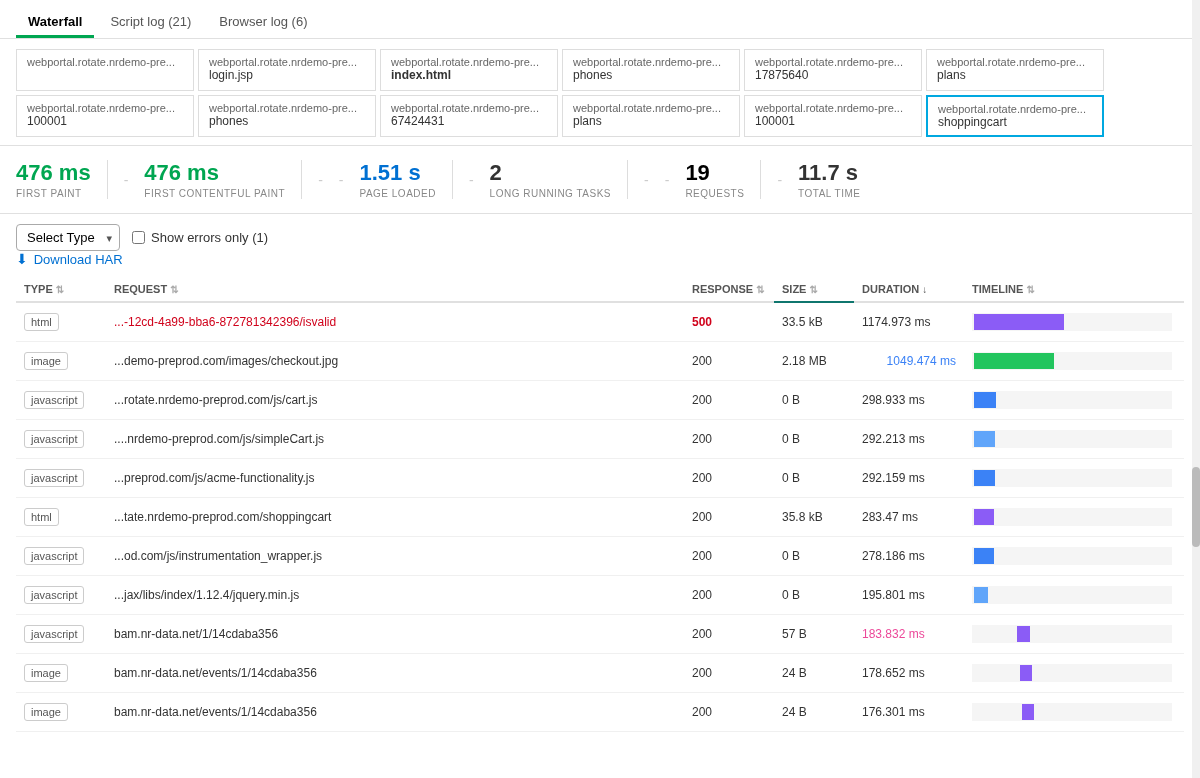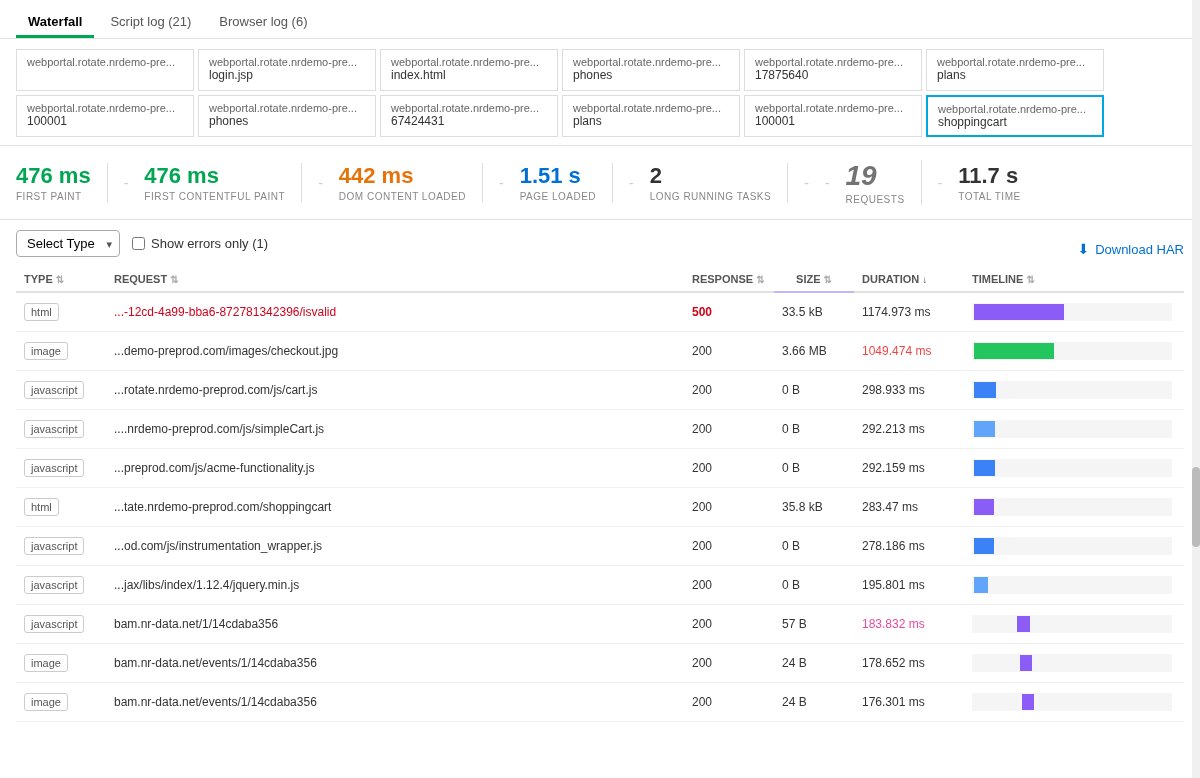--- a/index.html
+++ b/index.html
@@ -22,21 +22,21 @@
   <div style="border:1px solid #ddd; padding:6px 10px; min-width:178px; cursor:pointer; background:#fff; margin-right:4px; margin-bottom:4px;">
     <div style="font-size:11px; color:#666; white-space:nowrap; overflow:hidden; text-overflow:ellipsis; max-width:175px;">webportal.rotate.nrdemo-pre...</div>
     <div style="font-size:12px; color:#333; font-weight:500; min-height:16px;"></div>
   </div>
   <div style="border:1px solid #ddd; padding:6px 10px; min-width:178px; cursor:pointer; background:#fff; margin-right:4px; margin-bottom:4px;">
     <div style="font-size:11px; color:#666; white-space:nowrap; overflow:hidden; text-overflow:ellipsis; max-width:175px;">webportal.rotate.nrdemo-pre...</div>
     <div style="font-size:12px; color:#333; font-weight:500;">login.jsp</div>
   </div>
   <div style="border:1px solid #ddd; padding:6px 10px; min-width:178px; cursor:pointer; background:#fff; margin-right:4px; margin-bottom:4px;">
     <div style="font-size:11px; color:#666; white-space:nowrap; overflow:hidden; text-overflow:ellipsis; max-width:175px;">webportal.rotate.nrdemo-pre...</div>
-    <div style="font-size:12px; color:#333; font-weight:400;">index.html</div>
+    <div style="font-size:12px; color:#333; font-weight:700;">index.html</div>
   </div>
   <div style="border:1px solid #ddd; padding:6px 10px; min-width:178px; cursor:pointer; background:#fff; margin-right:4px; margin-bottom:4px;">
     <div style="font-size:11px; color:#666; white-space:nowrap; overflow:hidden; text-overflow:ellipsis; max-width:175px;">webportal.rotate.nrdemo-pre...</div>
     <div style="font-size:12px; color:#333; font-weight:500;">phones</div>
   </div>
   <div style="border:1px solid #ddd; padding:6px 10px; min-width:178px; cursor:pointer; background:#fff; margin-right:4px; margin-bottom:4px;">
     <div style="font-size:11px; color:#666; white-space:nowrap; overflow:hidden; text-overflow:ellipsis; max-width:175px;">webportal.rotate.nrdemo-pre...</div>
     <div style="font-size:12px; color:#333; font-weight:500;">17875640</div>
   </div>
   <div style="border:1px solid #ddd; padding:6px 10px; min-width:178px; cursor:pointer; background:#fff; margin-right:4px; margin-bottom:4px;">
@@ -78,48 +78,44 @@
       <span>476 ms</span>
     </div>
     <div style="font-size:10px; color:#888; text-transform:uppercase; letter-spacing:0.5px; margin-top:2px;">FIRST PAINT</div>
   </div>
   <span style="color:#ccc; margin-right:16px; font-size:14px;">-</span>
   <div style="display:flex; flex-direction:column; padding-right:16px; border-right:1px solid #ddd; margin-right:16px;">
     <div style="font-size:22px; font-weight:600; color:#00a651;">476 ms</div>
     <div style="font-size:10px; color:#888; text-transform:uppercase; letter-spacing:0.5px; margin-top:2px;">FIRST CONTENTFUL PAINT</div>
   </div>
   <span style="color:#ccc; margin-right:16px; font-size:14px;">-</span>
-  <div style="display:flex; flex-direction:column; padding-right:16px; border-right:1px solid #ddd; margin-right:16px;">
-    <div style="font-size:22px; font-weight:600; color:#e6730a;">442 ms</div>
-    <div style="font-size:10px; color:#888; text-transform:uppercase; letter-spacing:0.5px; margin-top:2px;">DOM CONTENT LOADED</div>
-  </div>
   <span style="color:#ccc; margin-right:16px; font-size:14px;">-</span>
   <div style="display:flex; flex-direction:column; padding-right:16px; border-right:1px solid #ddd; margin-right:16px;">
     <div style="font-size:22px; font-weight:600; color:#0070d2;">1.51 s</div>
     <div style="font-size:10px; color:#888; text-transform:uppercase; letter-spacing:0.5px; margin-top:2px;">PAGE LOADED</div>
   </div>
   <span style="color:#ccc; margin-right:16px; font-size:14px;">-</span>
   <div style="display:flex; flex-direction:column; padding-right:16px; border-right:1px solid #ddd; margin-right:16px;">
     <div style="font-size:22px; font-weight:600; color:#333;">2</div>
     <div style="font-size:10px; color:#888; text-transform:uppercase; letter-spacing:0.5px; margin-top:2px;">LONG RUNNING TASKS</div>
   </div>
   <span style="color:#ccc; margin-right:16px; font-size:14px;">-</span>
   <span style="color:#ccc; margin-right:16px; font-size:14px;">-</span>
   <div style="display:flex; flex-direction:column; padding-right:16px; border-right:1px solid #ddd; margin-right:16px;">
-    <div style="font-size:28px; font-weight:600; color:#737373;font-style:italic;">19</div>
+    <div style="font-size:22px; font-weight:600; color:#000000;">19</div>
     <div style="font-size:10px; color:#888; text-transform:uppercase; letter-spacing:0.5px; margin-top:2px;">REQUESTS</div>
   </div>
   <span style="color:#ccc; margin-right:16px; font-size:14px;">-</span>
   <div style="display:flex; flex-direction:column;">
     <div style="font-size:22px; font-weight:600; color:#333;">11.7 s</div>
     <div style="font-size:10px; color:#888; text-transform:uppercase; letter-spacing:0.5px; margin-top:2px;">TOTAL TIME</div>
   </div>
 </div>
 
-<div style="display:flex; align-items:flex-end; padding:10px 16px; justify-content:space-between;">
+<div style="display:flex; align-items:flex-start; padding:10px 16px; justify-content:space-between;flex-direction:column;">
   <div style="display:flex; align-items:center; gap:12px;">
     <div style="position:relative; display:inline-block;">
       <select style="border:1px solid #aaa; border-radius:4px; padding:5px 24px 5px 10px; font-size:13px; background:#fff; appearance:none; cursor:pointer; outline:none;">
         <option>Select Type</option>
         <option>html</option>
         <option>image</option>
         <option>javascript</option>
         <option>css</option>
         <option>json</option>
         <option>other</option>
@@ -143,21 +139,21 @@
       <tr>
         <th style="font-size:11px; color:#555; font-weight:600; text-transform:uppercase; padding:6px 8px; text-align:left; border-bottom:2px solid #e0e0e0; white-space:nowrap; cursor:pointer; width:90px;">
           TYPE <span style="color:#aaa; font-size:10px;">⇅</span>
         </th>
         <th style="font-size:11px; color:#555; font-weight:600; text-transform:uppercase; padding:6px 8px; text-align:left; border-bottom:2px solid #e0e0e0; white-space:nowrap; cursor:pointer;">
           REQUEST <span style="color:#aaa; font-size:10px;">⇅</span>
         </th>
         <th style="font-size:11px; color:#555; font-weight:600; text-transform:uppercase; padding:6px 8px; text-align:left; border-bottom:2px solid #e0e0e0; white-space:nowrap; cursor:pointer; width:90px;margin-left:27px;">
           RESPONSE <span style="color:#aaa; font-size:10px;">⇅</span>
         </th>
-        <th style="font-size:11px; color:#555; font-weight:600; text-transform:uppercase; padding:6px 8px; text-align:center; border-bottom:2px solid #c4b5fd; white-space:nowrap; cursor:pointer; width:80px;">
+        <th style="font-size:11px; color:#555; font-weight:600; text-transform:uppercase; padding:6px 8px; text-align:left; border-bottom:2px solid #0f766e; white-space:nowrap; cursor:pointer; width:80px;">
           SIZE <span style="color:#aaa; font-size:10px;">⇅</span>
         </th>
         <th style="font-size:11px; color:#555; font-weight:600; text-transform:uppercase; padding:6px 8px; text-align:left; border-bottom:2px solid #e0e0e0; white-space:nowrap; cursor:pointer; width:110px;">
           DURATION <span style="color:#555; font-size:10px;">↓</span>
         </th>
         <th style="font-size:11px; color:#555; font-weight:600; text-transform:uppercase; padding:6px 8px; text-align:left; border-bottom:2px solid #e0e0e0; white-space:nowrap; cursor:pointer;">
           TIMELINE <span style="color:#aaa; font-size:10px;">⇅</span>
         </th>
       </tr>
     </thead>
@@ -173,22 +169,22 @@
           <div style="position:relative; width:200px; height:18px; background:#f5f5f5;">
             <div style="position:absolute; left:2px; top:1px; width:90px; height:16px; background:#8b5cf6;"></div>
           </div>
         </td>
       </tr>
 
       <tr style="border-bottom:1px solid #f0f0f0;">
         <td style="padding:10px 8px;"><span style="display:inline-block; border:1px solid #ccc; border-radius:3px; padding:2px 6px; font-size:11px; color:#555; background:#fff;">image</span></td>
         <td style="padding:10px 8px; color:#333; cursor:pointer;">...demo-preprod.com/images/checkout.jpg</td>
         <td style="padding:10px 8px; color:#333;">200</td>
-        <td style="padding:10px 8px; color:#333;">3.66 MB</td>
-        <td style="padding:10px 8px; color:#ef4444;">1049.474 ms</td>
+        <td style="padding:10px 8px; color:#333;">2.18 MB</td>
+        <td style="padding:10px 8px; color:#3b82f6;text-align:right;">1049.474 ms</td>
         <td style="padding:10px 8px; width:220px;">
           <div style="position:relative; width:200px; height:18px; background:#f5f5f5;">
             <div style="position:absolute; left:2px; top:1px; width:80px; height:16px; background:#22c55e;"></div>
           </div>
         </td>
       </tr>
 
       <tr style="border-bottom:1px solid #f0f0f0;">
         <td style="padding:10px 8px;"><span style="display:inline-block; border:1px solid #ccc; border-radius:3px; padding:2px 6px; font-size:11px; color:#555; background:#fff;">javascript</span></td>
         <td style="padding:10px 8px; color:#333; cursor:pointer;">...rotate.nrdemo-preprod.com/js/cart.js</td>

